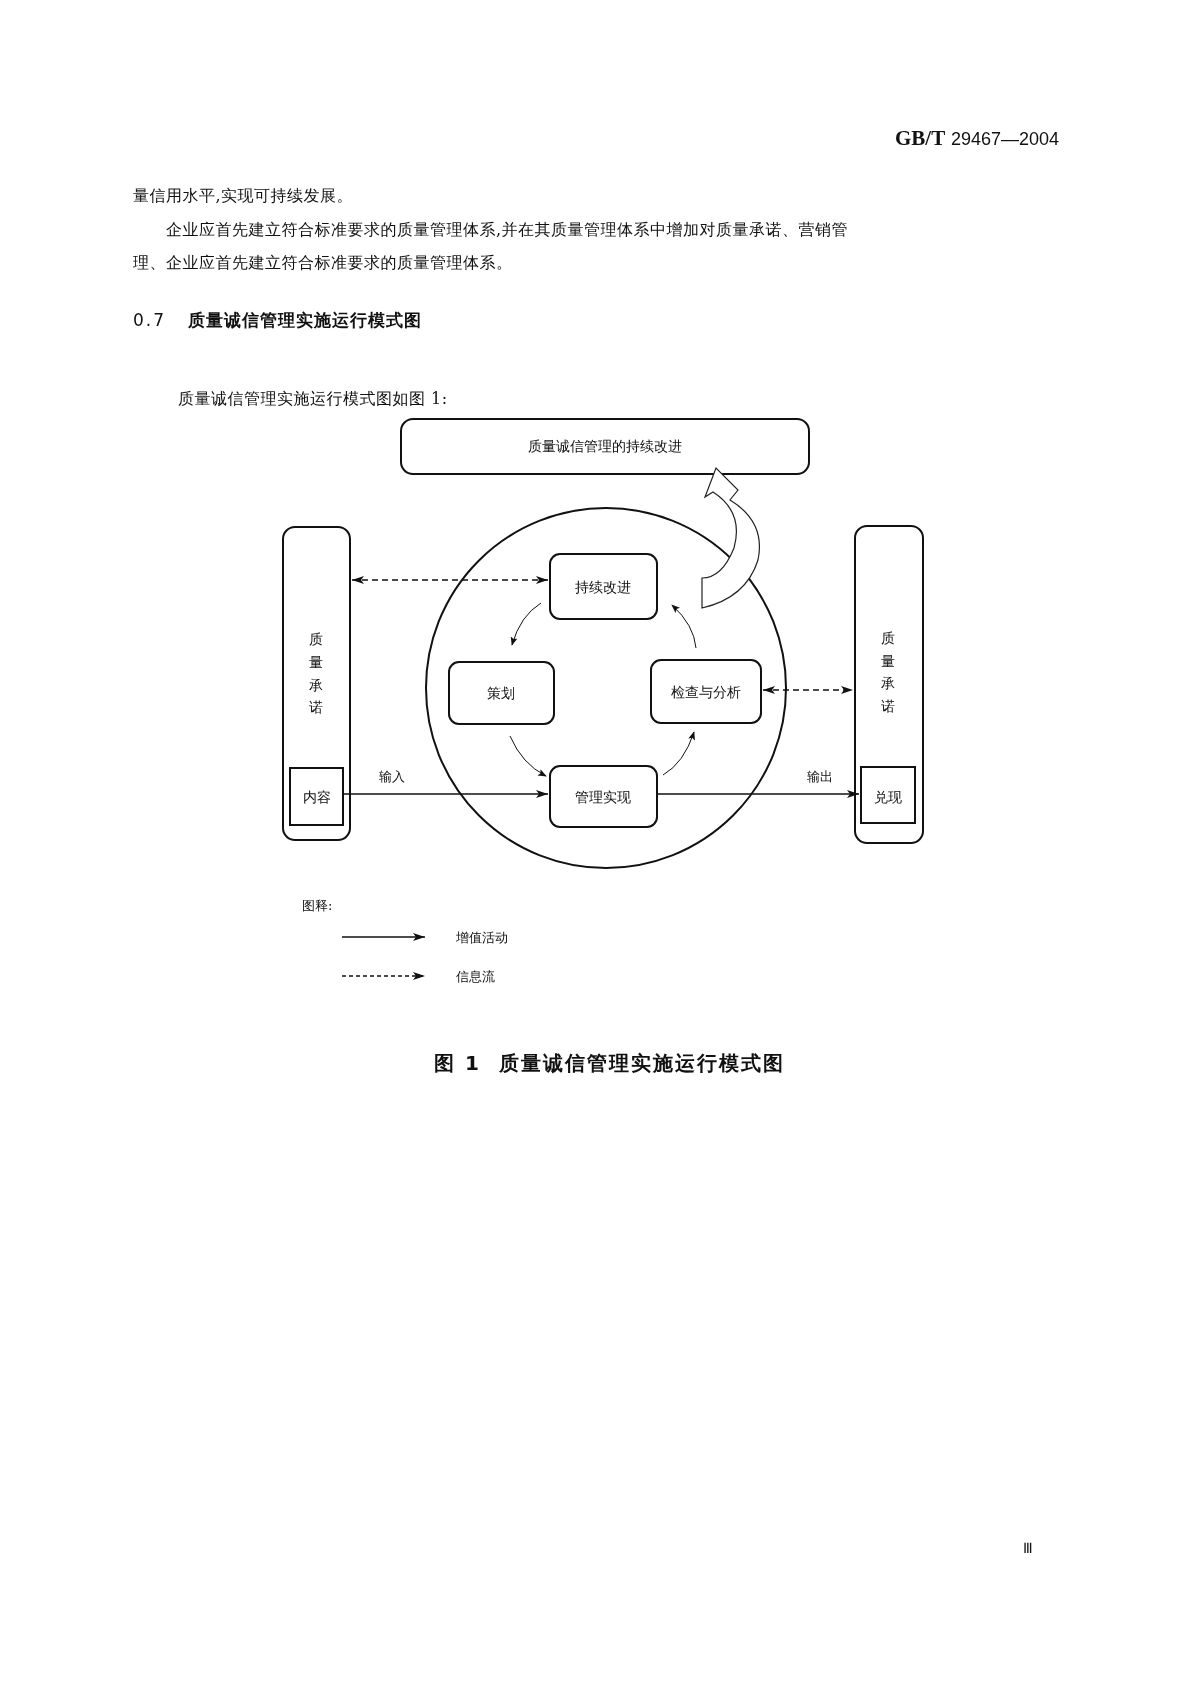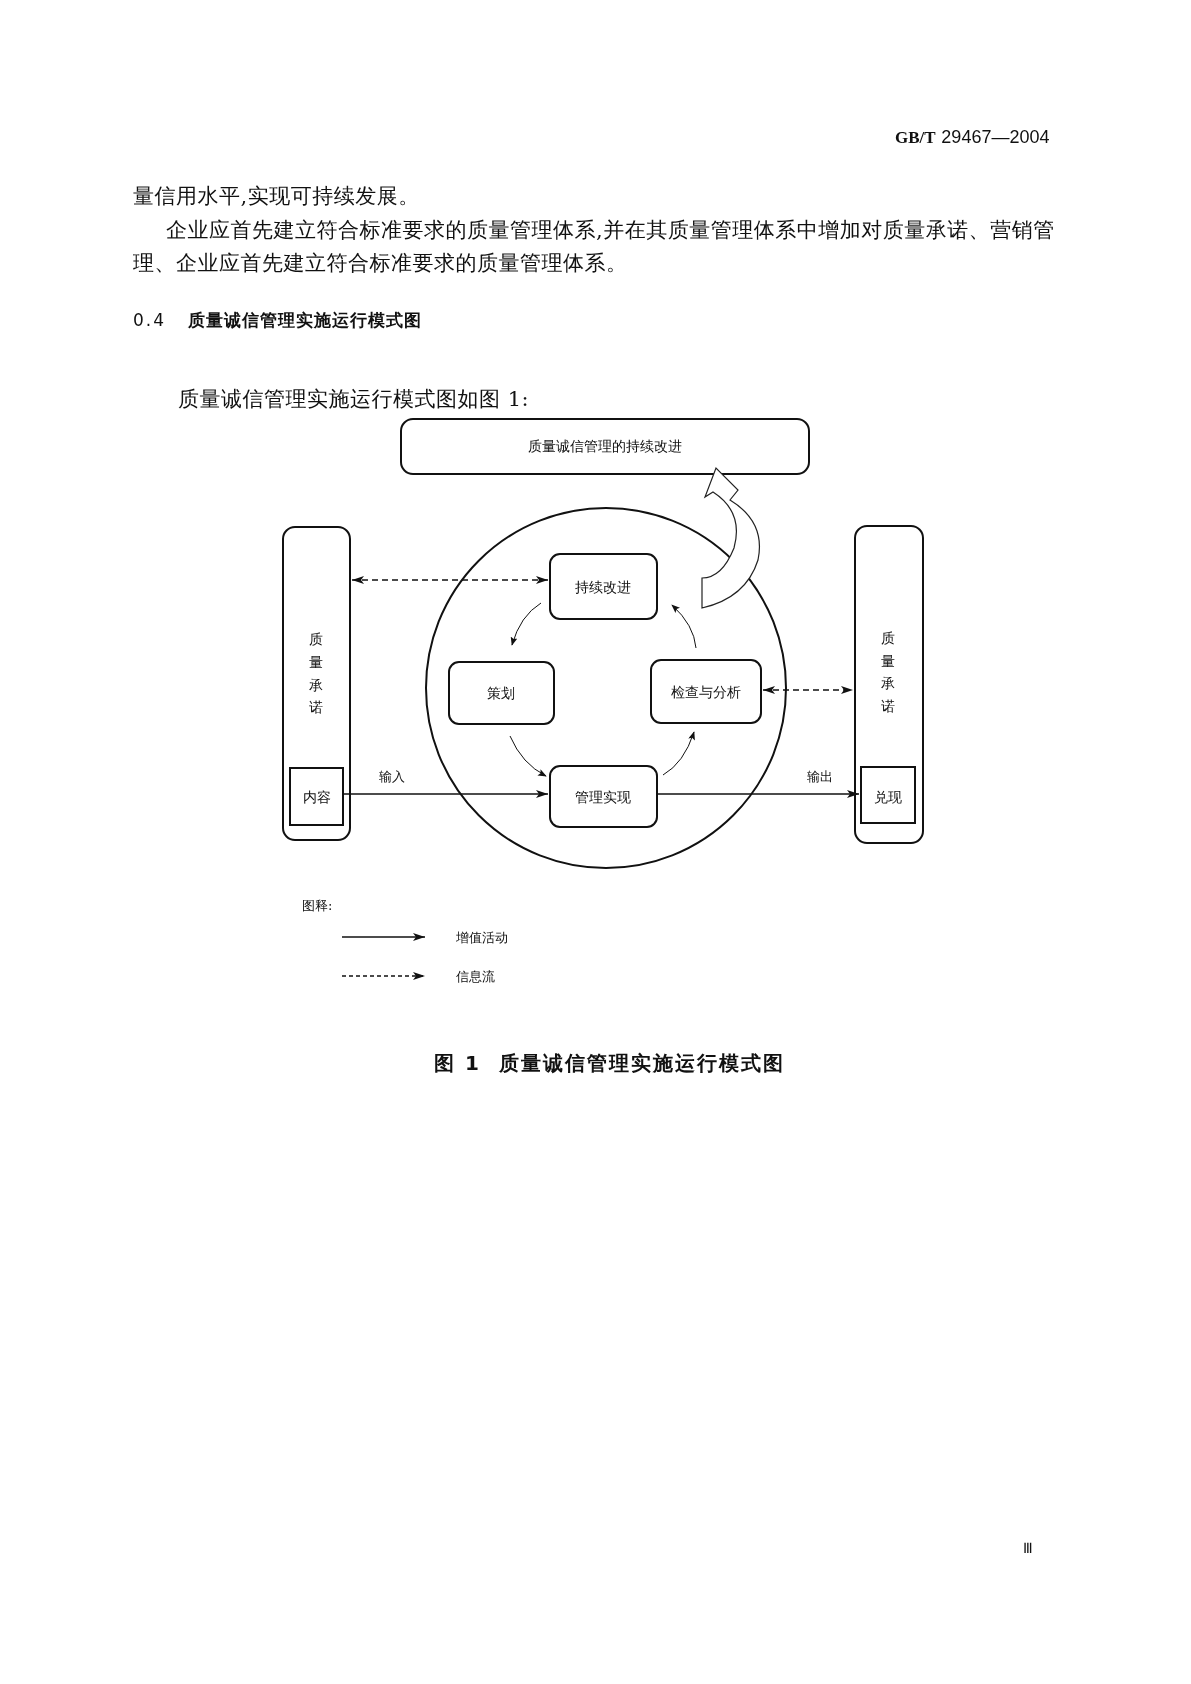--- a/index.html
+++ b/index.html
@@ -1,43 +1,43 @@
 <!DOCTYPE html>
 <html><head>
 <meta charset="utf-8">
 <style>
   html, body { margin:0; padding:0; background:#ffffff; }
   body { width:1191px; height:1684px; position:relative; overflow:hidden;
          font-family:"DejaVu Serif","Liberation Serif",serif; color:#111; }
   .abs { position:absolute; }
   .std-code { left:895px; top:126px; font-size:18px; white-space:nowrap; }
-  .std-code .gbt { font-family:"Liberation Serif",serif; font-weight:bold; font-size:17px; }
+  .std-code .gbt { font-family:"Liberation Serif",serif; font-weight:bold; font-size:21px; }
   .std-code .num { font-family:"Liberation Sans",sans-serif; font-size:18px; }
-  .para { font-size:21px; line-height:34px; letter-spacing:0.5px; white-space:nowrap; }
+  .para { font-size:16px; line-height:34px; letter-spacing:0.5px; white-space:nowrap; }
   .heading { left:133px; top:309px; font-family:"DejaVu Sans","Liberation Sans",sans-serif; font-size:17px; font-weight:bold; letter-spacing:1px; white-space:nowrap; }
   .heading .secnum { font-weight:normal; margin-right:22px; letter-spacing:2px; }
   .fig-caption { left:434px; top:1050px; font-family:"DejaVu Sans","Liberation Sans",sans-serif; font-size:20px; font-weight:bold; letter-spacing:2px; white-space:nowrap; }
   .fig-caption .fig-num { margin-right:18px; }
   .page-num { left:1023px; top:1540px; font-family:"Liberation Serif",serif; font-size:14px; }
   svg text { font-family:"DejaVu Serif","Liberation Serif",serif; fill:#111; }
 </style>
 </head>
 <body>
 
 <div class="abs std-code">
   <span class="gbt">GB/T</span>
   <span class="num">29467—2004</span>
 </div>
 
 <div class="abs para" style="left:133px; top:179px;">量信用水平,实现可持续发展。</div>
 <div class="abs para" style="left:166px; top:213px;">企业应首先建立符合标准要求的质量管理体系,并在其质量管理体系中增加对质量承诺、营销管</div>
 <div class="abs para" style="left:133px; top:246px;">理、企业应首先建立符合标准要求的质量管理体系。</div>
 
 <div class="abs heading">
-  <span class="secnum">0.4</span><span>质量诚信管理实施运行模式图</span>
+  <span class="secnum">0.7</span><span>质量诚信管理实施运行模式图</span>
 </div>
 <div class="abs para" style="left:178px; top:382px;">质量诚信管理实施运行模式图如图 1:</div>
 
 <svg class="abs" style="left:0; top:0;" width="1191" height="1684">
   <defs>
     <marker id="arrowSolid" viewBox="0 0 12 8" refX="12" refY="4" markerWidth="12" markerHeight="8" orient="auto" markerUnits="userSpaceOnUse">
       <path d="M0,0 L12,4 L0,8 L3,4 Z" fill="#111"></path>
     </marker>
     <marker id="arrowSolidStart" viewBox="0 0 12 8" refX="0" refY="4" markerWidth="12" markerHeight="8" orient="auto" markerUnits="userSpaceOnUse">
       <path d="M12,0 L0,4 L12,8 L9,4 Z" fill="#111"></path>

